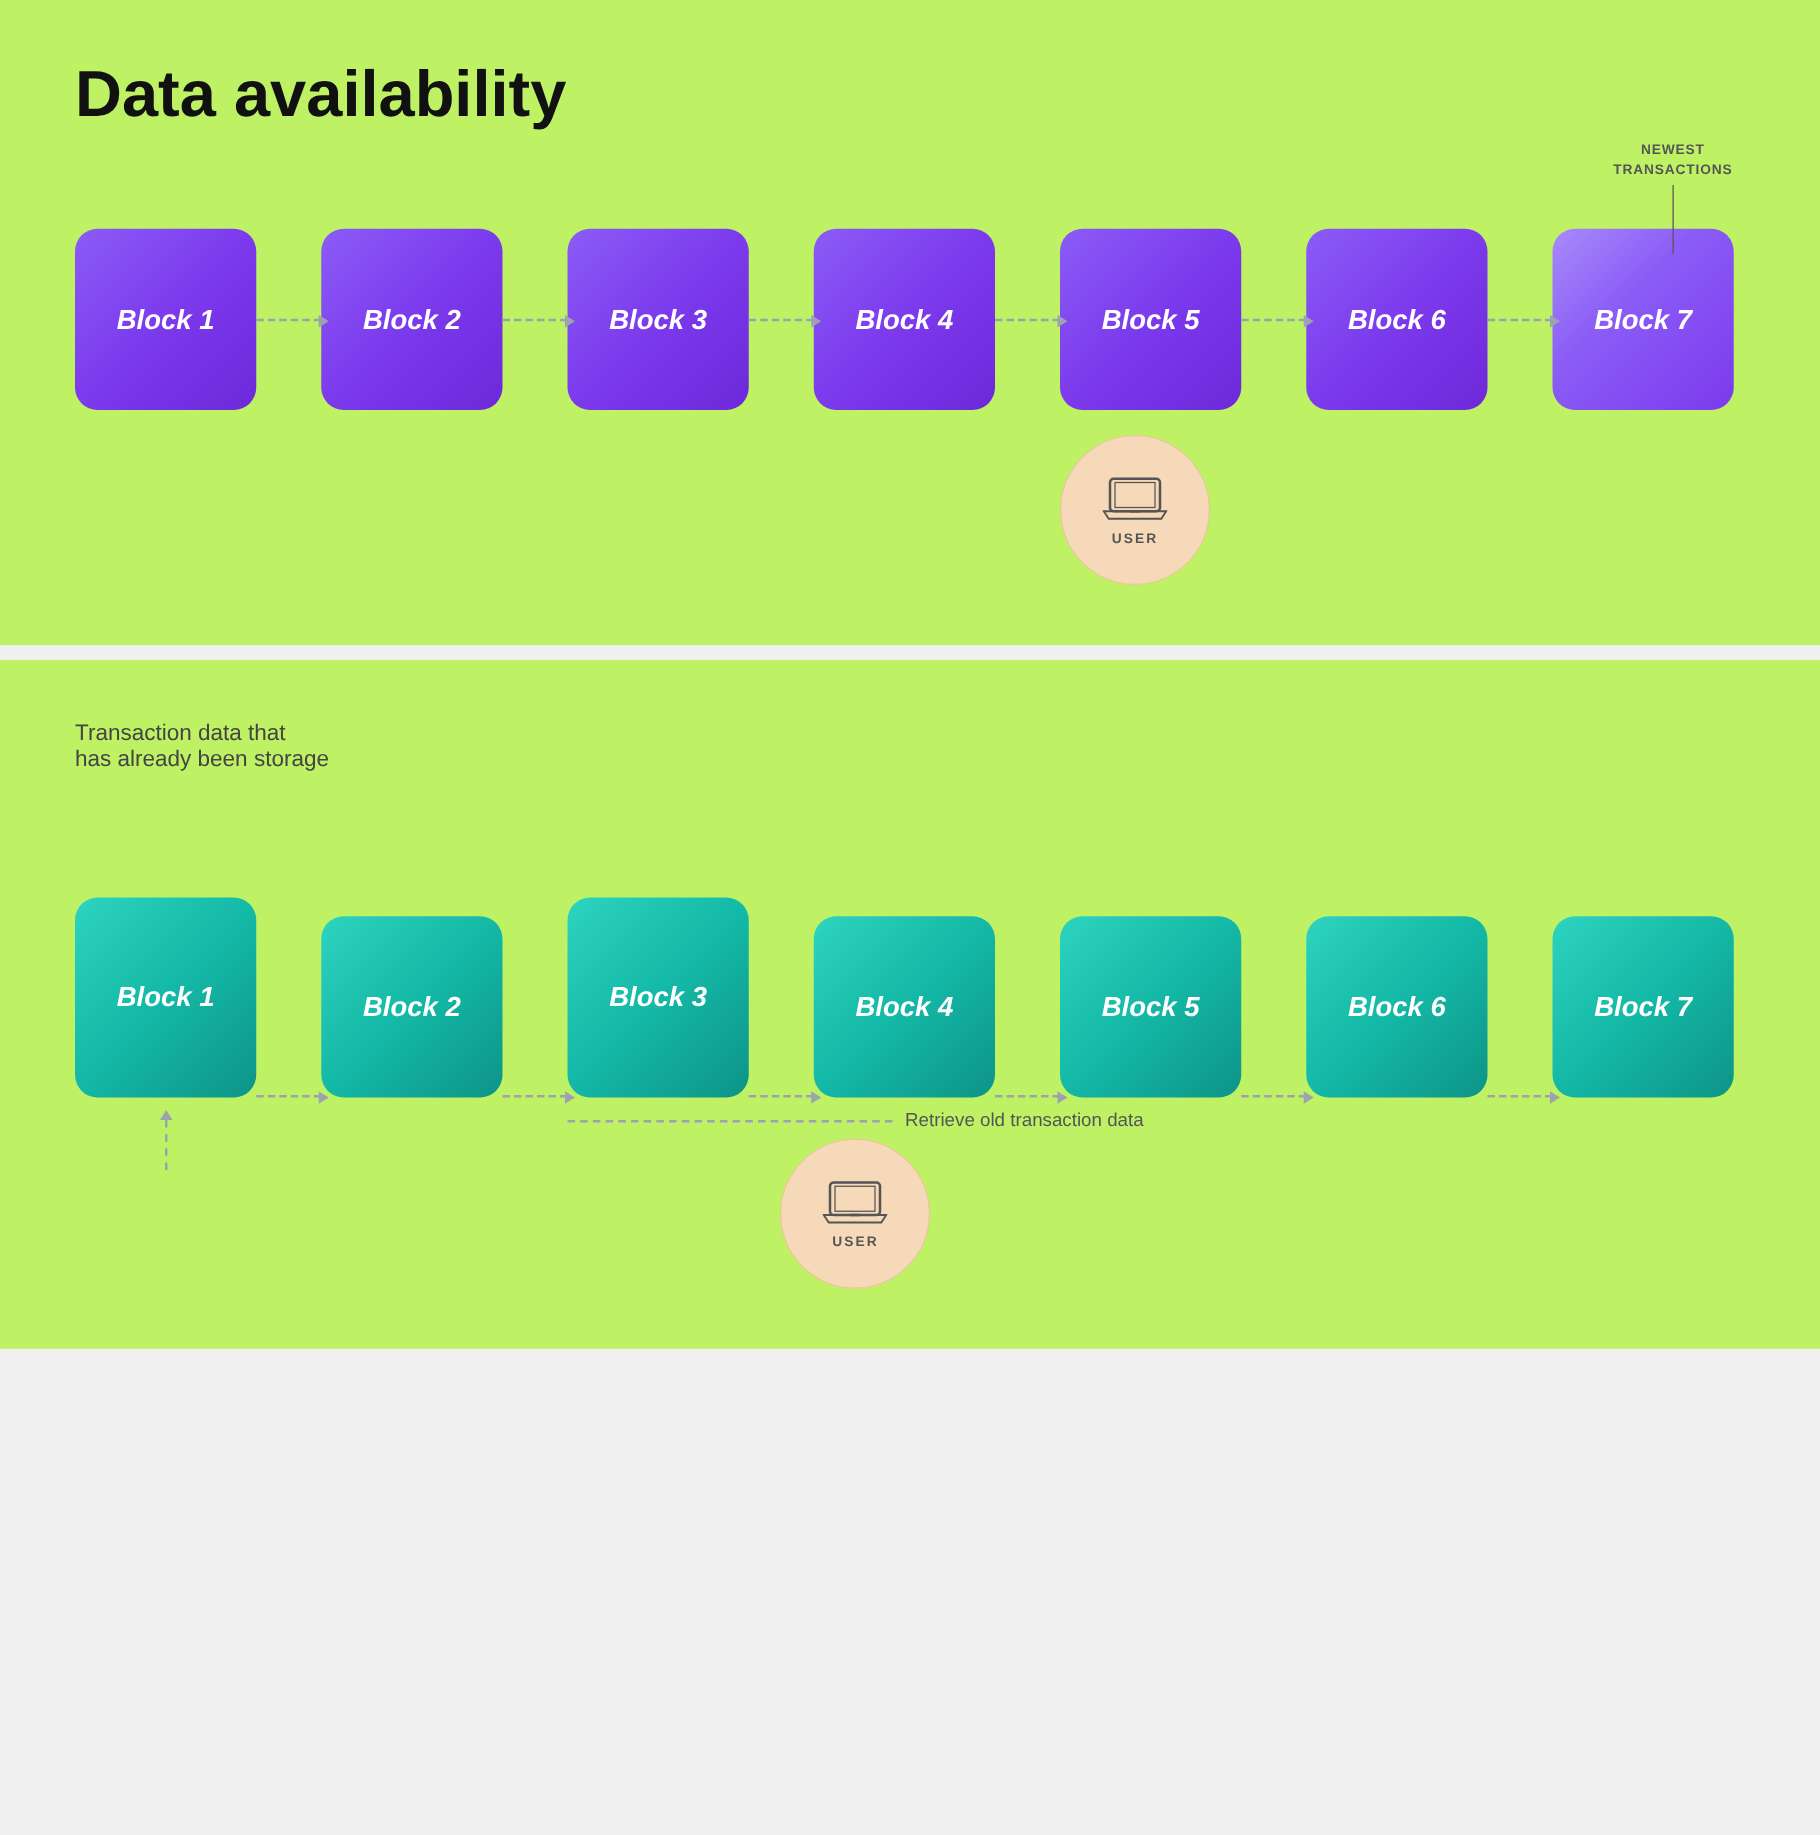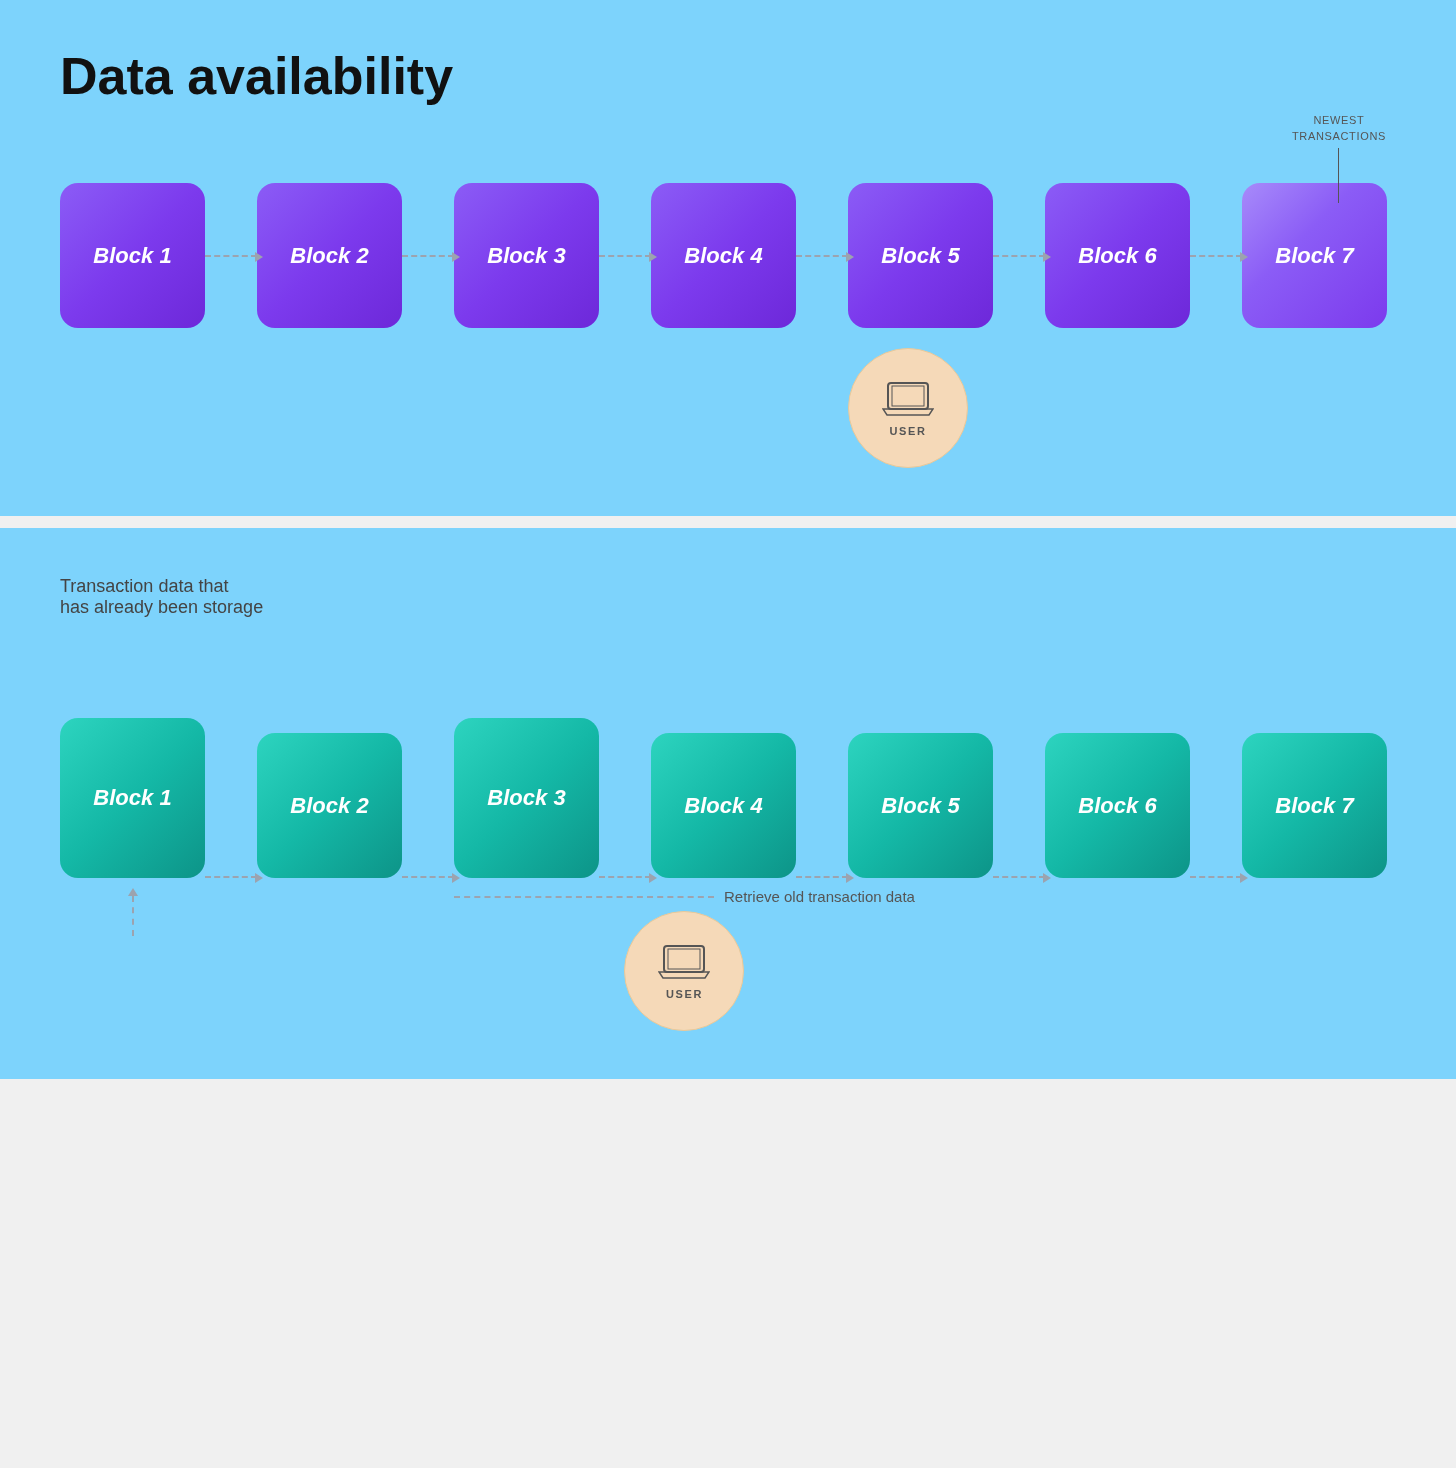--- a/index.html
+++ b/index.html
@@ -4,21 +4,21 @@
   <style>
     * { box-sizing: border-box; margin: 0; padding: 0; }
     body {
       background: #f0f0f0;
       font-family: -apple-system, BlinkMacSystemFont, 'Segoe UI', sans-serif;
       width: 1456px;
       min-height: 1468px;
     }
 
     .section {
-      background: #7dd3fc;
+      background: #bef264;
       padding: 48px 60px;
     }
 
     .section + .section {
       margin-top: 12px;
     }
 
     .section-title {
       font-size: 52px;
       font-weight: 900;
@@ -148,21 +148,21 @@
   </style>
 </head>
 <body>
 
 <div class="section">
   <h1 class="section-title">Data availability</h1>
 
   <div class="section1-diagram" style="position:relative;">
 
     <div style="position:absolute; top:0; right:10px; text-align:center;">
-      <div style="font-size:11px; font-weight:400; letter-spacing:0.06em; color:#555; line-height:1.4;">NEWEST<br>TRANSACTIONS</div>
+      <div style="font-size:11px; font-weight:700; letter-spacing:0.06em; color:#555; line-height:1.4;">NEWEST<br>TRANSACTIONS</div>
       <div style="width:1px; height:55px; background:#555; margin:4px auto 0;"></div>
     </div>
 
     <div class="section1-blocks-container" style="padding-top: 70px;">
 
       <div class="block-wrapper">
         <div class="block purple">
           <span>Block 1</span>
         </div>
       </div>

